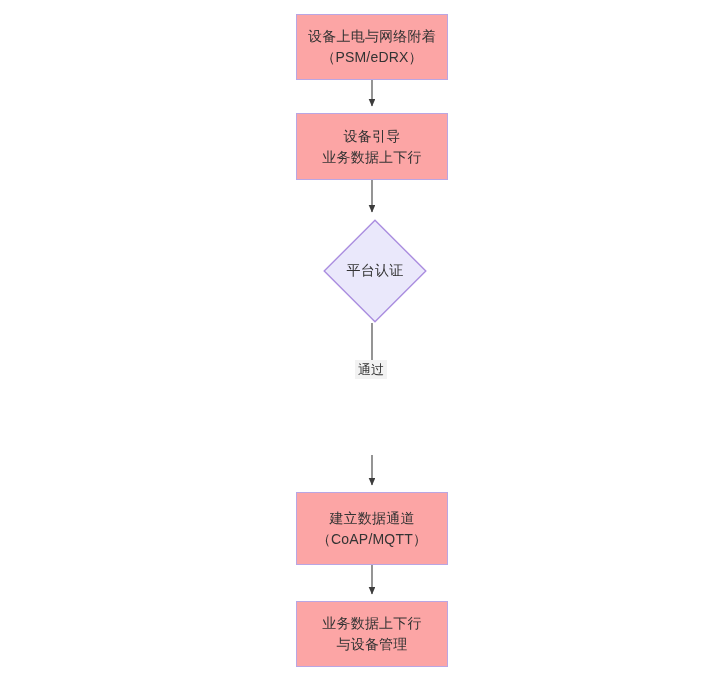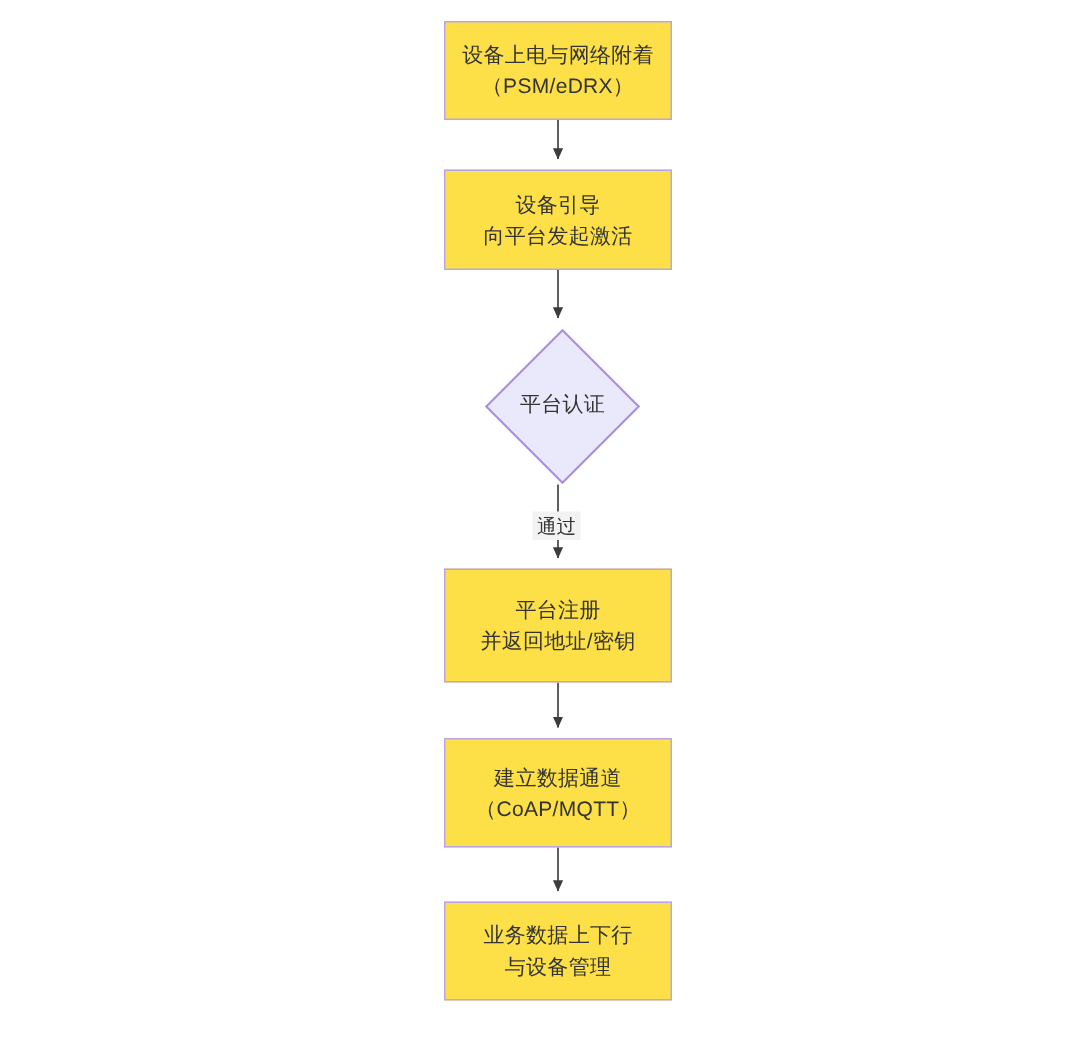--- a/index.html
+++ b/index.html
@@ -33,21 +33,21 @@
     display: flex;
     align-items: center;
     justify-content: center;
     text-align: center;
     color: #333333;
     font-size: 14px;
     line-height: 21px;
     letter-spacing: 0.2px;
   }
   .node.process {
-    background: #fde047;
+    background: #fca5a5;
     border: 1.6px solid #b9a6e3;
   }
   .node-label {
     white-space: pre-line;
     padding: 0 6px;
   }
   .node.decision {
     width: 104px;
     height: 104px;
     background: transparent;
@@ -101,40 +101,36 @@
     </g>
   </svg>
 
   <div class="node process" style="left:296px; top:14px; width:152px; height:66px;">
     <span class="node-label">设备上电与网络附着
 （PSM/eDRX）</span>
   </div>
 
   <div class="node process" style="left:296px; top:113px; width:152px; height:67px;">
     <span class="node-label">设备引导
-向平台发起激活</span>
+业务数据上下行</span>
   </div>
 
   <div class="node decision" style="left:323px; top:219px; width:104px; height:104px;">
     <svg class="diamond-shape" viewBox="0 0 104 104" preserveAspectRatio="none">
       <polygon class="dpoly" points="52,1.2 102.8,52 52,102.8 1.2,52"></polygon>
     </svg>
     <span class="node-label">平台认证</span>
   </div>
 
-  <div class="node process" style="left:296px; top:379px; width:152px; height:76px;">
-    <span class="node-label">平台注册
-并返回地址/密钥</span>
-  </div>
 
   <div class="node process" style="left:296px; top:492px; width:152px; height:73px;">
     <span class="node-label">建立数据通道
 （CoAP/MQTT）</span>
   </div>
 
   <div class="node process" style="left:296px; top:601px; width:152px; height:66px;">
     <span class="node-label">业务数据上下行
 与设备管理</span>
   </div>
 
-  <div class="edge-label" style="left:355px; top:341px;">通过</div>
+  <div class="edge-label" style="left:355px; top:360px;">通过</div>
 
 </div>
 
 </body></html>

